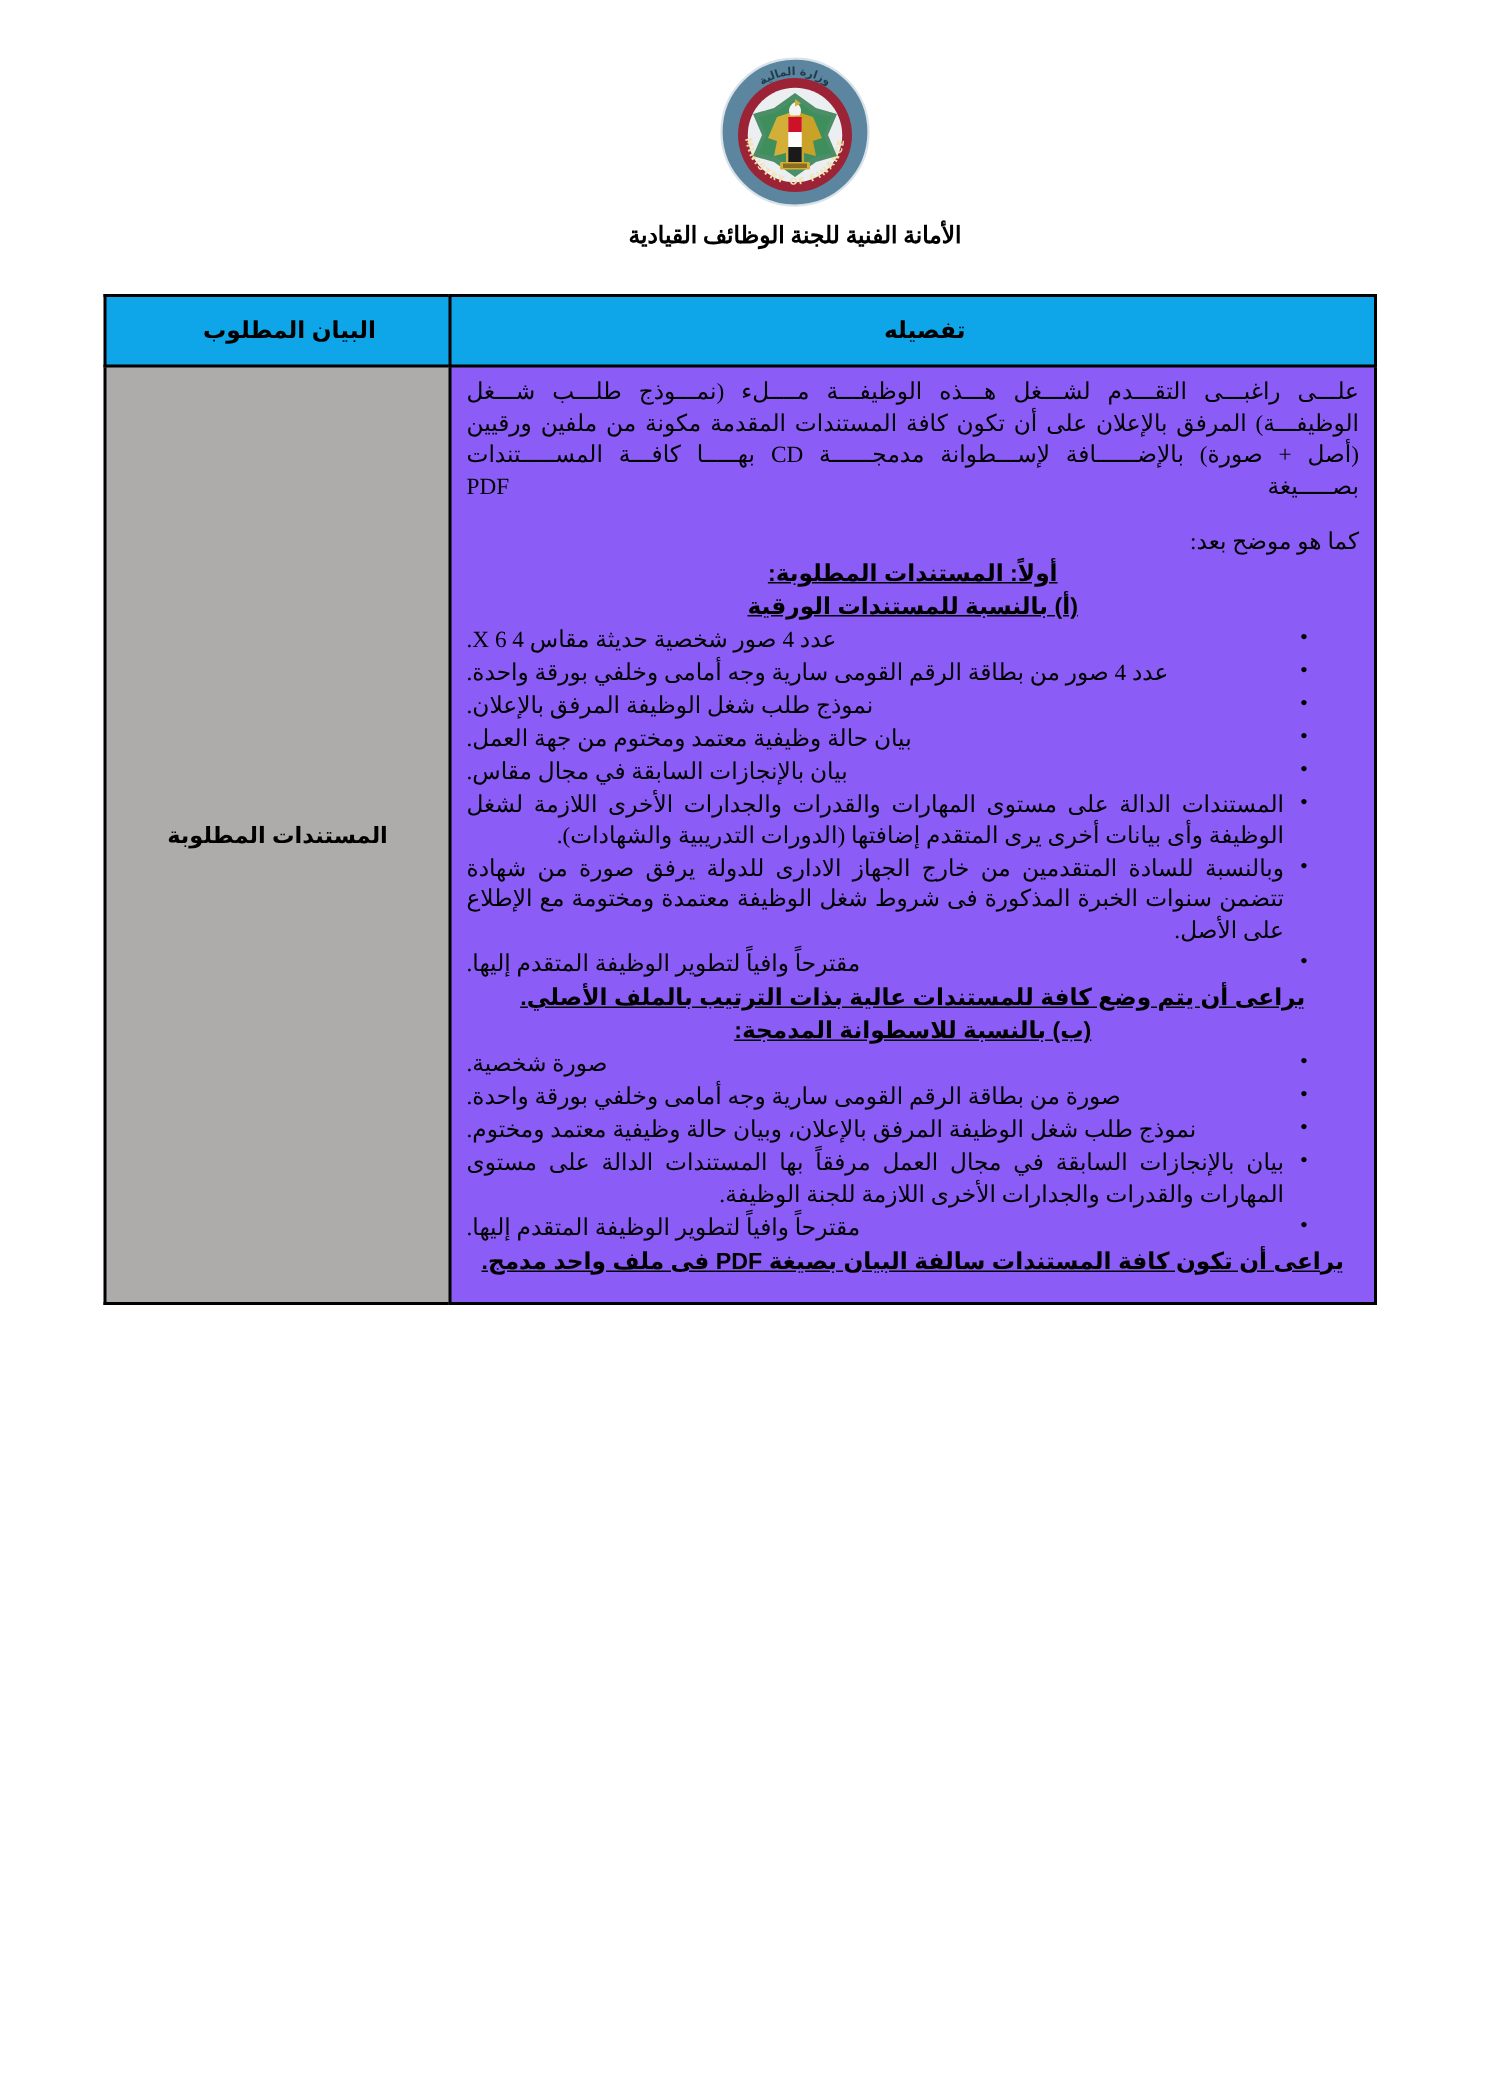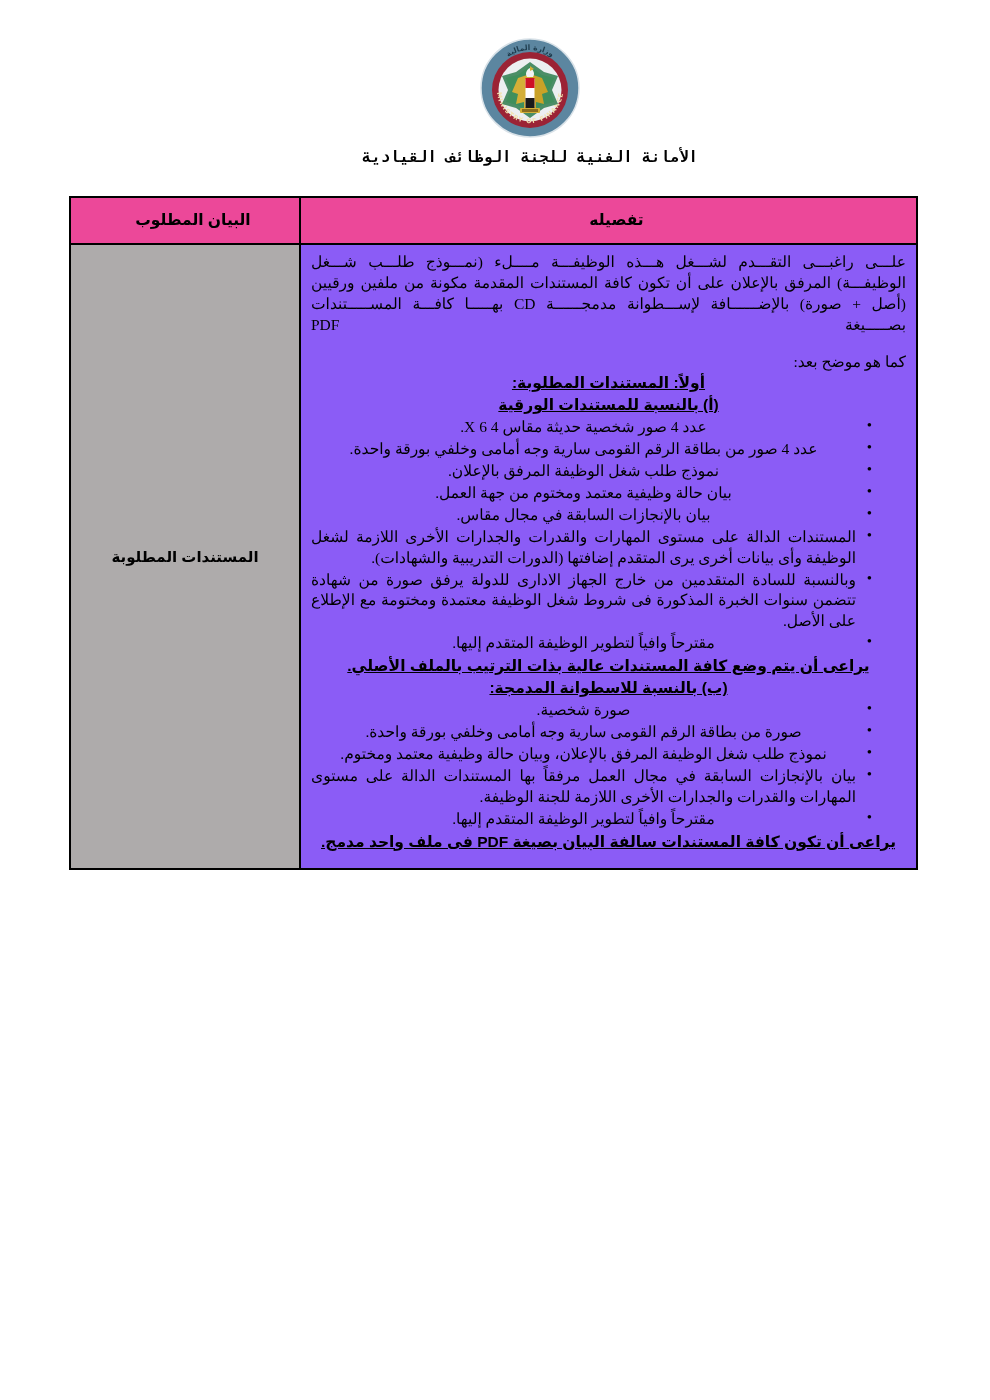--- a/index.html
+++ b/index.html
@@ -45,21 +45,21 @@
   .logo {
     width: 104px;
     height: 112px;
     position: relative;
   }
   .logo svg { display: block; }
 
   .org-lines {
     margin-top: 6px;
     text-align: center;
-    font-family: Liberation Mono, monospace;
+    font-family: Liberation Serif, serif;
     font-weight: bold;
     font-size: 15.5px;
     line-height: 1.35;
     color: #000;
     letter-spacing: 0;
   }
   .org-lines div { white-space: nowrap; }
 
   
   .doc-table {
@@ -72,21 +72,21 @@
   }
   .doc-table td, .doc-table th {
     border: 2.5px solid #000000;
     vertical-align: top;
     padding: 16px;
   }
   .col-label { width: 230px; }
   .col-detail { width: 617px; }
 
   th.hdr {
-    background: #ec4899;
+    background: #0ea5e9;
     text-align: center;
     font-family: "Liberation Sans", "DejaVu Sans", sans-serif;
     font-weight: bold;
     font-size: 15.5px;
     height: 34px;
     padding: 5px 0 6px 16px;
     vertical-align: middle;
   }
 
   td.cell-label {
@@ -130,21 +130,21 @@
 
   ul.docs {
     list-style: none;
     margin: 1px 0 1px 0;
     padding: 0 34px 0 0;
   }
   ul.docs > li {
     position: relative;
     margin: 0 0 1.5px 0;
     padding: 0 16px 0 0;
-    text-align: center;
+    text-align: left;
     line-height: 1.33;
     font-size: 15.5px;
   }
   ul.docs > li.justify {
     text-align: justify;
     text-align-last: right;
   }
   ul.docs > li::before {
     content: "\2022";
     position: absolute;
@@ -244,21 +244,21 @@
             <li>عدد 4 صور شخصية حديثة مقاس 4 X 6.</li>
             <li>عدد 4 صور من بطاقة الرقم القومى سارية وجه أمامى وخلفي بورقة واحدة.</li>
             <li>نموذج طلب شغل الوظيفة المرفق بالإعلان.</li>
             <li>بيان حالة وظيفية معتمد ومختوم من جهة العمل.</li>
             <li>بيان بالإنجازات السابقة في مجال مقاس.</li>
             <li class="justify">المستندات الدالة على مستوى المهارات والقدرات والجدارات الأخرى اللازمة لشغل الوظيفة وأى بيانات أخرى يرى المتقدم إضافتها (الدورات التدريبية والشهادات).</li>
             <li class="justify">وبالنسبة للسادة المتقدمين من خارج الجهاز الادارى للدولة يرفق صورة من شهادة تتضمن سنوات الخبرة المذكورة فى شروط شغل الوظيفة معتمدة ومختومة مع الإطلاع على الأصل.</li>
             <li>مقترحاً وافياً لتطوير الوظيفة المتقدم إليها.</li>
           </ul>
 
-          <div class="note-u">يراعى أن يتم وضع كافة المستندات عالية بذات الترتيب بالملف الأصلي.</div>
+          <div class="note-u">يراعى أن يتم وضع كافة للمستندات عالية بذات الترتيب بالملف الأصلي.</div>
 
           <div class="heading-u">(ب) بالنسبة للاسطوانة المدمجة:</div>
 
           <ul class="docs">
             <li>صورة شخصية.</li>
             <li>صورة من بطاقة الرقم القومى سارية وجه أمامى وخلفي بورقة واحدة.</li>
             <li>نموذج طلب شغل الوظيفة المرفق بالإعلان، وبيان حالة وظيفية معتمد ومختوم.</li>
             <li class="justify">بيان بالإنجازات السابقة في مجال العمل مرفقاً بها المستندات الدالة على مستوى المهارات والقدرات والجدارات الأخرى اللازمة للجنة الوظيفة.</li>
             <li>مقترحاً وافياً لتطوير الوظيفة المتقدم إليها.</li>
           </ul>

